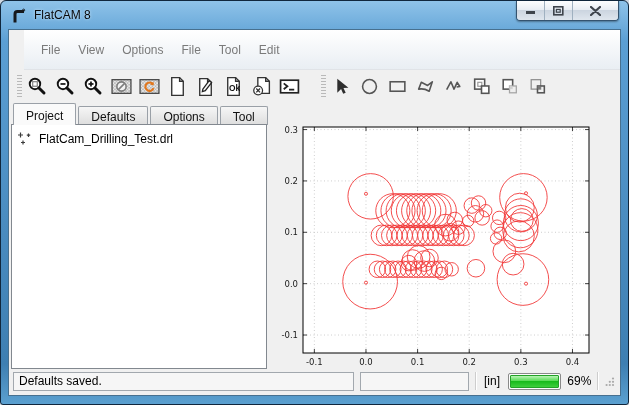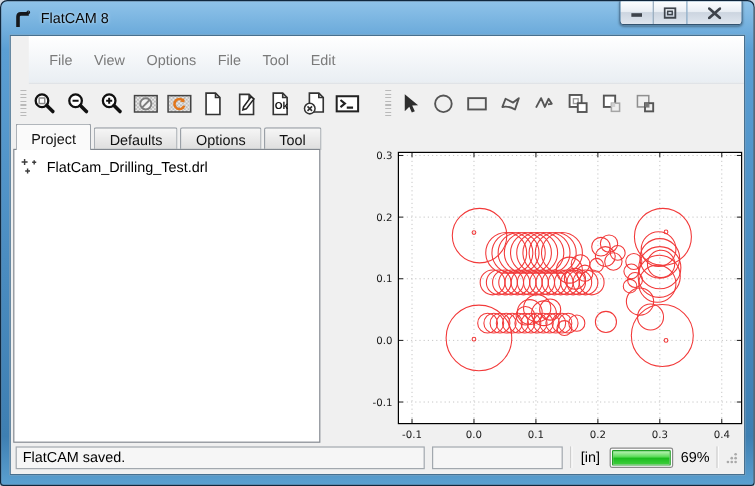--- a/index.html
+++ b/index.html
@@ -32,21 +32,21 @@
   .tb-grip { width:5px; height:24px; margin:0 5px 0 6px;
     background:repeating-linear-gradient(180deg,#b9b9b9 0 1px,rgba(0,0,0,0) 1px 3px); }
   .tb-btn { width:28px; height:28px; display:flex; align-items:center; justify-content:flex-start; background:transparent; border:none; }
   .tb-btn svg { width:21px; height:21px; }
 
   .tabbar { height:22px; flex:none; display:flex; align-items:flex-end; padding-left:4px; }
   .tab { font-size:12px; color:#111; padding:3px 12px 4px; margin-right:2px; border:1px solid #9aa0a7; border-bottom:none;
     border-radius:2px 2px 0 0; background:linear-gradient(180deg,#f6f6f6,#dddddd); height:19px; }
   .tab.active { background:#fafafa; height:22px; position:relative; z-index:3; padding-top:5px; }
 
-  .main { flex:1; display:flex; padding:0 2px; position:relative;gap:29px; }
+  .main { flex:1; display:flex; padding:0 2px; position:relative; }
   .left-panel { width:256px; flex:none; background:#fff; border:1px solid #82888f; box-shadow:inset 0 0 0 1px #fff;
     margin-top:-1px; z-index:2; }
   .tree-item { display:flex; align-items:center; gap:6px; padding:6px 5px 0 5px; font-size:12px; color:#000; }
   .plot-panel { flex:1; position:relative; }
   .chart-svg { position:absolute; left:0; top:0; }
 
   
   .statusbar { height:26px; flex:none; display:flex; align-items:center; padding:0 5px 2px 4px; gap:6px; font-size:12px; color:#000; }
   .sb-field { border:1px solid #a2a8ae; background:#f6f6f6; height:19px; display:flex; align-items:center; padding:0 5px; }
   .sb-msg { width:352px; }
@@ -376,21 +376,21 @@
             <circle cx="232.17328519855593" cy="92.91363636363636" r="6.711191335740071" fill="none" stroke="#f23a3a" stroke-width="0.9"></circle>
             <circle cx="230.10830324909745" cy="101.13181818181819" r="6.1949458483754505" fill="none" stroke="#f23a3a" stroke-width="0.9"></circle>
             <circle cx="233.2057761732852" cy="108.32272727272726" r="6.1949458483754505" fill="none" stroke="#f23a3a" stroke-width="0.9"></circle>
             <circle cx="229.07581227436822" cy="113.45909090909092" r="5.678700361010829" fill="none" stroke="#f23a3a" stroke-width="0.9"></circle>
             <rect x="36" y="2" width="286" height="226" fill="none" stroke="#000" stroke-width="1"></rect>
           </svg>
       </div>
     </div>
 
     <div class="statusbar">
-      <div class="sb-field sb-msg">FlatCAM saved.</div>
+      <div class="sb-field sb-msg">Defaults saved.</div>
       <div class="sb-field sb-coords"></div>
       <div class="sb-sep"></div>
       <span class="sb-units">[in]</span>
       <div class="progress">
         <div class="progress-fill" style="width: 100%;"></div>
       </div>
       <span>69%</span>
       <div class="sb-sep"></div>
       <svg width="11" height="11">
         <circle cx="9" cy="2.5" r="1.1" fill="#a9a9a9"></circle>

